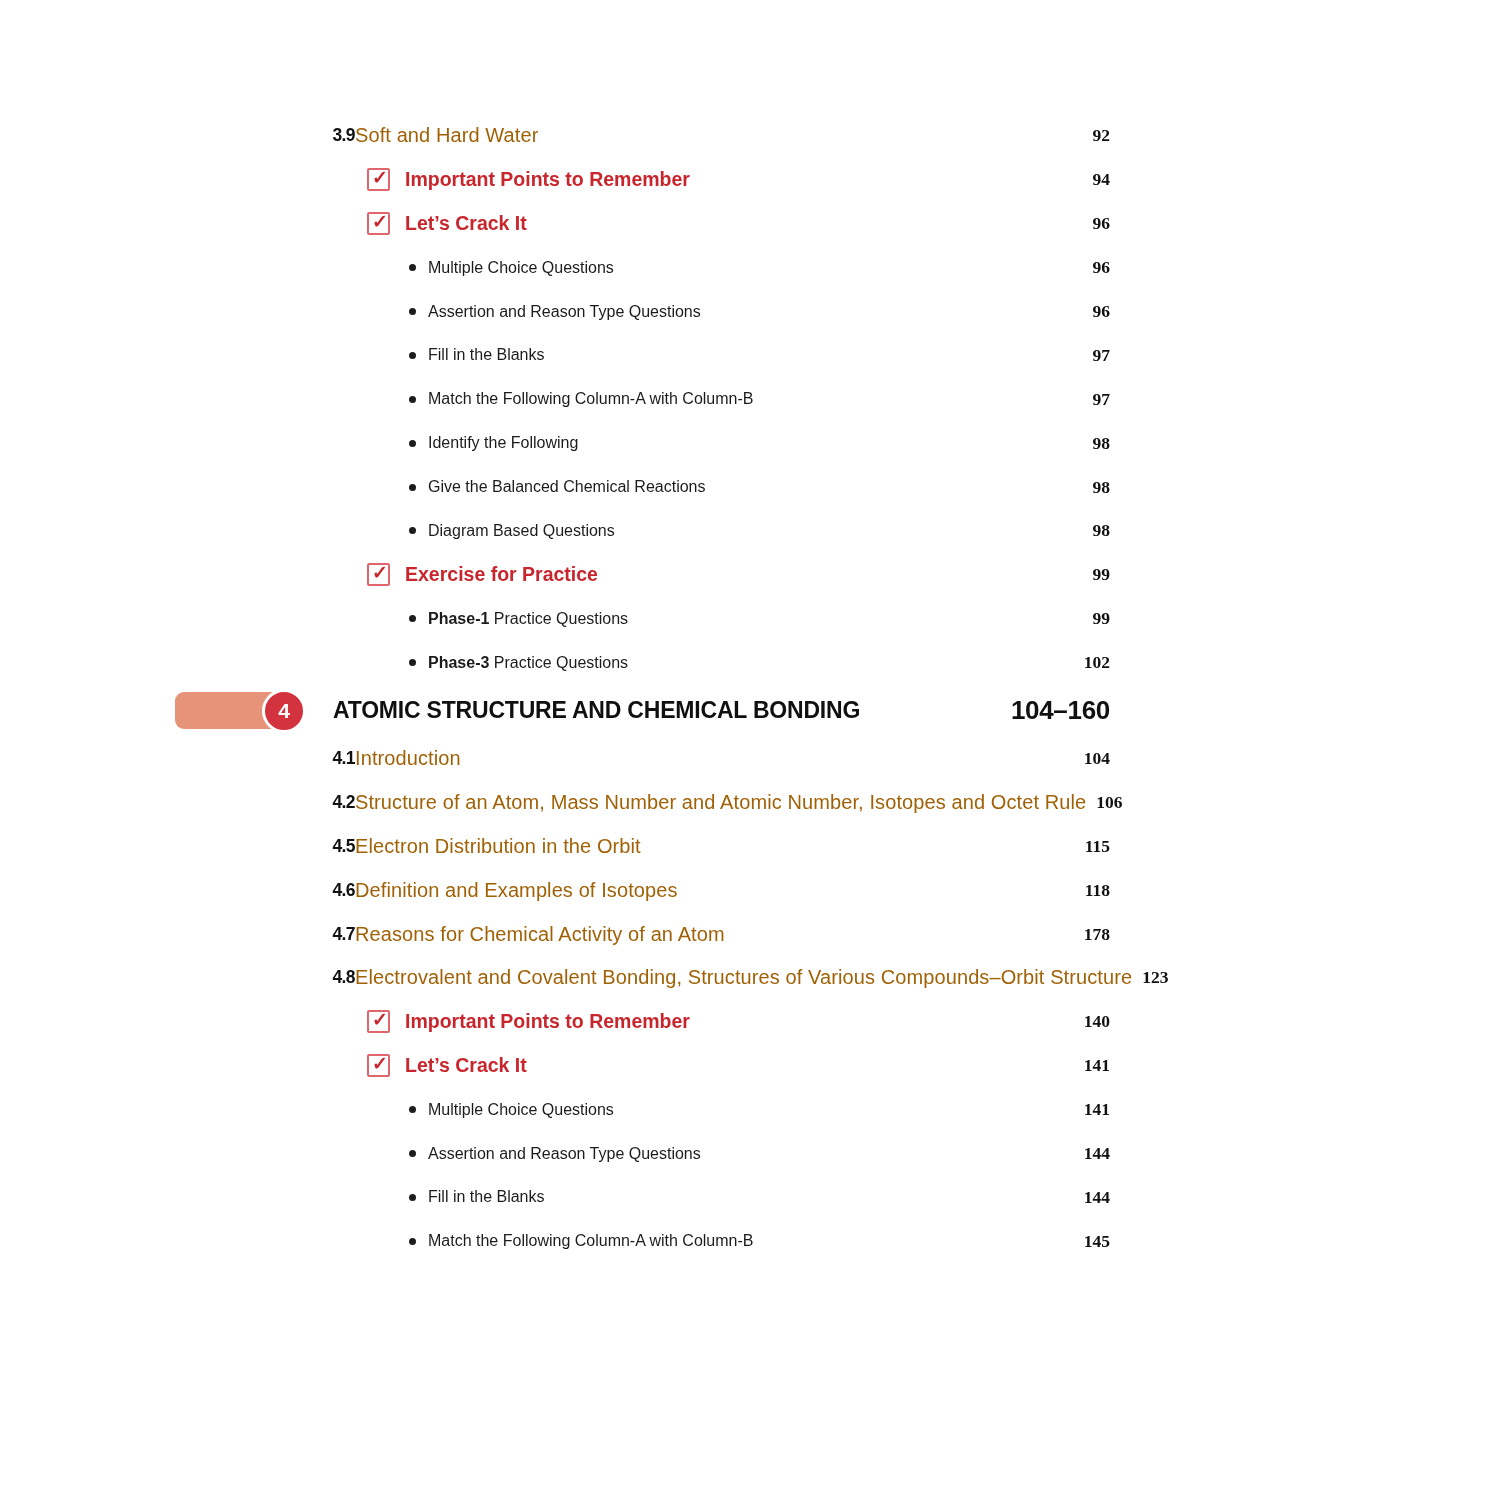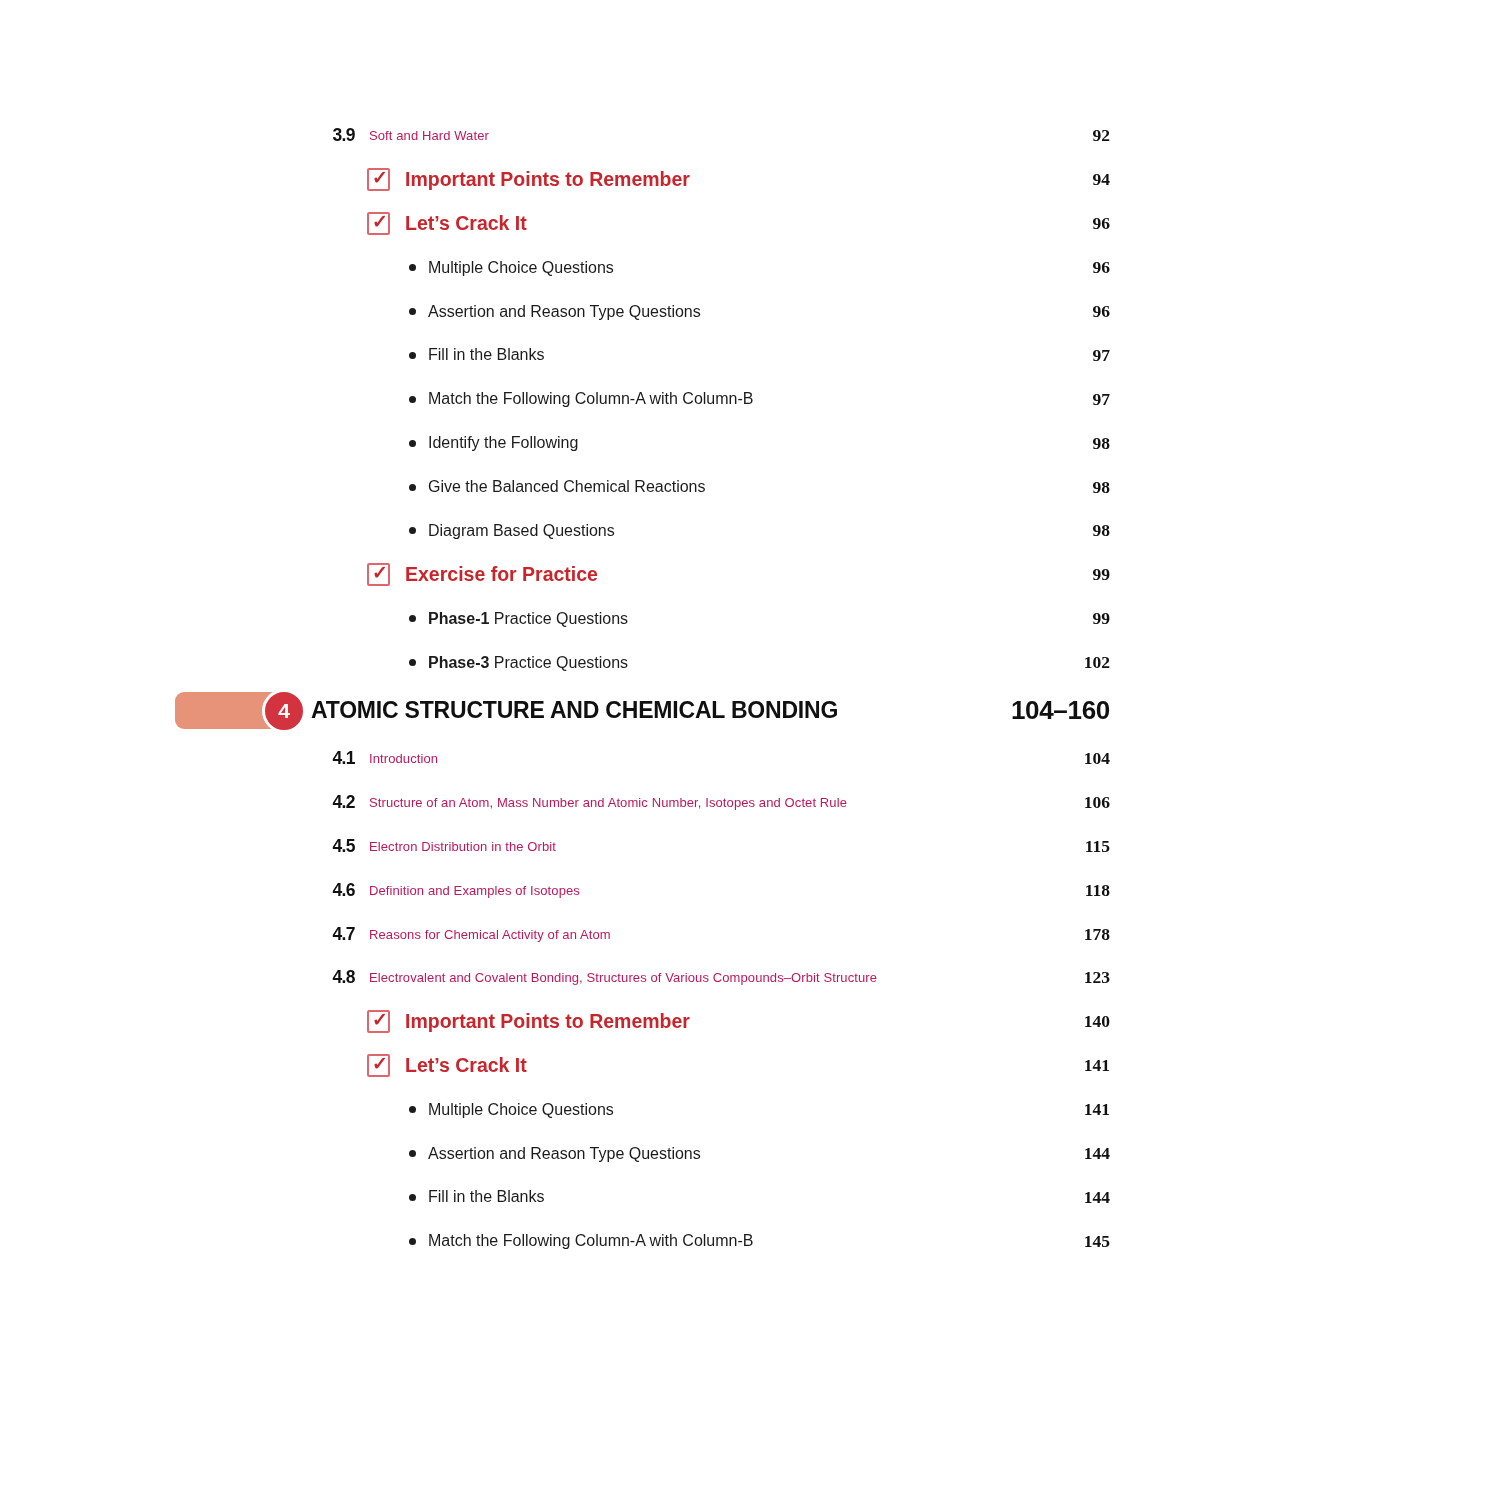--- a/index.html
+++ b/index.html
@@ -26,23 +26,22 @@
     margin-left:150px;
     width:30px;
     text-align:right;
     font-weight:bold;
     font-size:17.5px;
     letter-spacing:-0.6px;
     color:#111;
     flex:0 0 auto;
   }
   .row.section .title{
-    margin-left:14px;
-    font-size:13px;
-    color:#be185d;
+    font-size:20px;
+    color:#a16207;
     white-space:nowrap;
     letter-spacing:0.1px;
   }
   
   .row.checkbox .cbx{
     margin-left:192px;
     width:19px;height:19px;
     border:2px solid #e0666d;
     border-radius:2px;
     flex:0 0 auto;
@@ -107,21 +106,21 @@
     border-radius:50%;
     color:#ffffff;
     font-weight:bold;
     font-size:21px;
     display:flex;align-items:center;justify-content:center;
     flex:0 0 auto;
     box-sizing:content-box;
     z-index:2;
   }
   .row.chapter .chtitle{
-    margin-left:5px;
+    margin-left:27px;
     font-weight:bold;
     font-size:23px;
     letter-spacing:-0.2px;
     color:#101010;
     white-space:nowrap;
   }
   .row.chapter .page-num{
     font-family:"Liberation Sans", sans-serif;
     font-weight:bold;
     font-size:26px;

